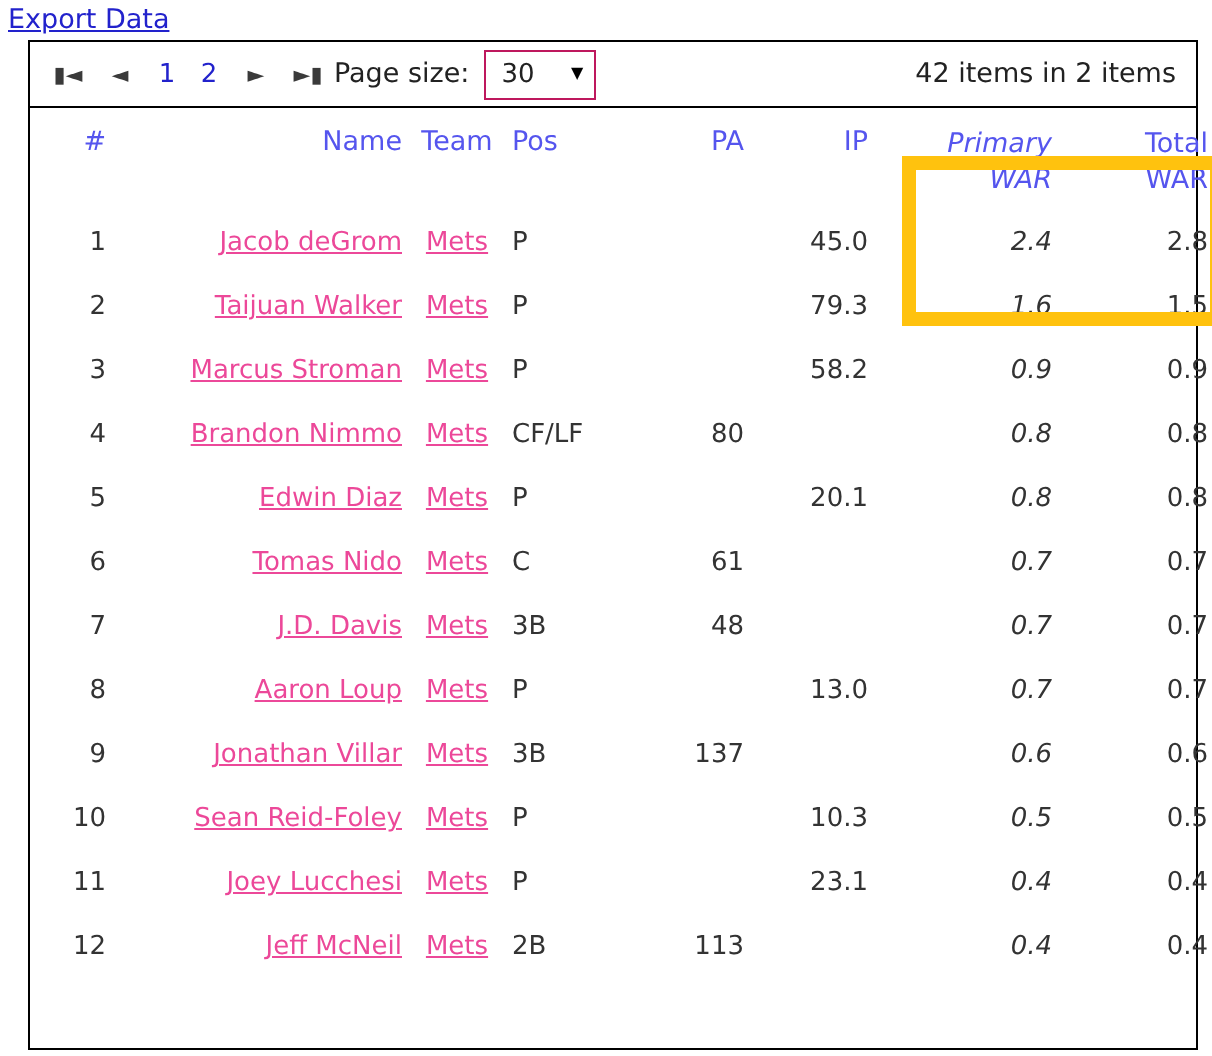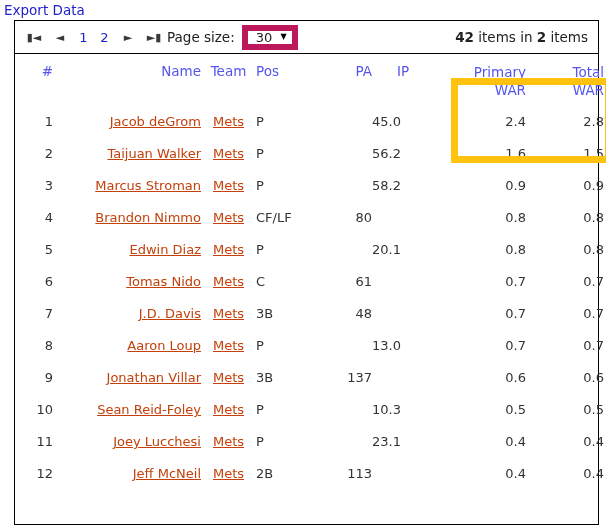--- a/index.html
+++ b/index.html
@@ -17,20 +17,21 @@
     position: relative;
   }
 
   
   #export-bar {
     padding: 2px 0 2px 4px;
     height: 16px;
   }
   .export-link {
     color: #2222cc;
+    text-decoration: underline;
     font-size: 13.5px;
     cursor: pointer;
   }
 
   
   #grid {
     border: 1px solid #000000;
     border-top: 1px solid #000000;
     margin: 0 7px 0 14px;
     height: 505px;
@@ -67,21 +68,21 @@
     user-select: none;
   }
 
   #pagesize-label {
     font-size: 13.5px;
     color: #222;
     white-space: nowrap;
   }
   #pagesize-select {
     margin-left: 7px;
-    border: 6px solid #be185d;
+    border: 1px solid #be185d;
     height: 25px;
     min-width: 56px;
     display: flex;
     align-items: center;
     justify-content: space-between;
     padding: 0 5px 0 8px;
     box-sizing: border-box;
     background: #ffffff;
     cursor: pointer;
     font-size: 13px;
@@ -92,21 +93,21 @@
     margin-left: 8px;
     line-height: 1;
   }
   #items-info {
     margin-left: auto;
     font-size: 13.5px;
     color: #222;
     white-space: nowrap;
     padding-right: 2px;
   }
-  #items-info b { font-weight: bold; }
+  #items-info b { font-weight: normal; }
 
   
   table#data-table {
     width: 100%;
     border-collapse: collapse;
     table-layout: fixed;
   }
   table#data-table th {
     font-weight: normal;
     color: #5555ee;
@@ -120,28 +121,28 @@
     color: #333333;
     padding: 9px 0 8px 0;
     vertical-align: middle;
     white-space: nowrap;
   }
   .col-num   { width: 38px;  text-align: right; padding-right: 8px !important; }
   .col-name  { width: 140px; text-align: right; }
   .col-team  { width: 55px;  text-align: center; margin-left: 32px; }
   .col-pos   { width: 58px;  text-align: left; margin-left: 20px; }
   .col-pa    { width: 58px;  text-align: right; }
-  .col-ip    { width: 62px;  }
-  .col-pwar  { width: 92px;  text-align: right; }
+  .col-ip    { width: 62px;  text-align: right; }
+  .col-pwar  { width: 92px;  text-align: right; font-style: italic; }
   .col-twar  { width: 78px;  text-align: right; padding-right: 8px !important; }
 
   th.col-pwar, th.col-twar { line-height: 1.35; }
 
   .cell-link {
-    color: #c2410c;
+    color: #ec4899;
     text-decoration: underline;
     cursor: pointer;
   }
 
   
   #war-highlight {
     position: absolute;
     left: 436px;
     top: 57px;
     width: 161px;
@@ -213,21 +214,21 @@
           <td class="col-ip">45.0</td>
           <td class="col-pwar">2.4</td>
           <td class="col-twar">2.8</td>
         </tr>
         <tr>
           <td class="col-num">2</td>
           <td class="col-name"><span class="cell-link">Taijuan Walker</span></td>
           <td class="col-team"><span class="cell-link">Mets</span></td>
           <td class="col-pos">P</td>
           <td class="col-pa"></td>
-          <td class="col-ip">56.2</td>
+          <td class="col-ip">79.3</td>
           <td class="col-pwar">1.6</td>
           <td class="col-twar">1.5</td>
         </tr>
         <tr>
           <td class="col-num">3</td>
           <td class="col-name"><span class="cell-link">Marcus Stroman</span></td>
           <td class="col-team"><span class="cell-link">Mets</span></td>
           <td class="col-pos">P</td>
           <td class="col-pa"></td>
           <td class="col-ip">58.2</td>

